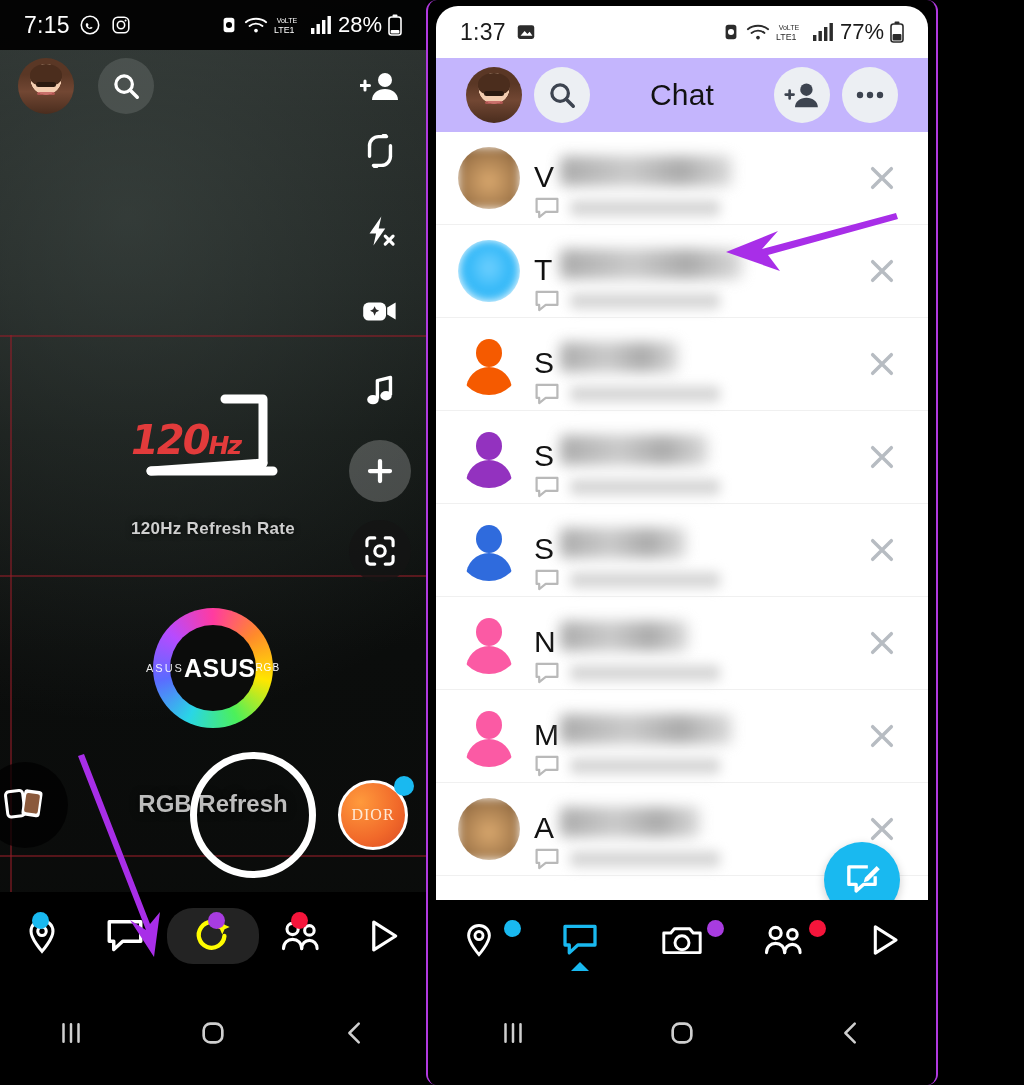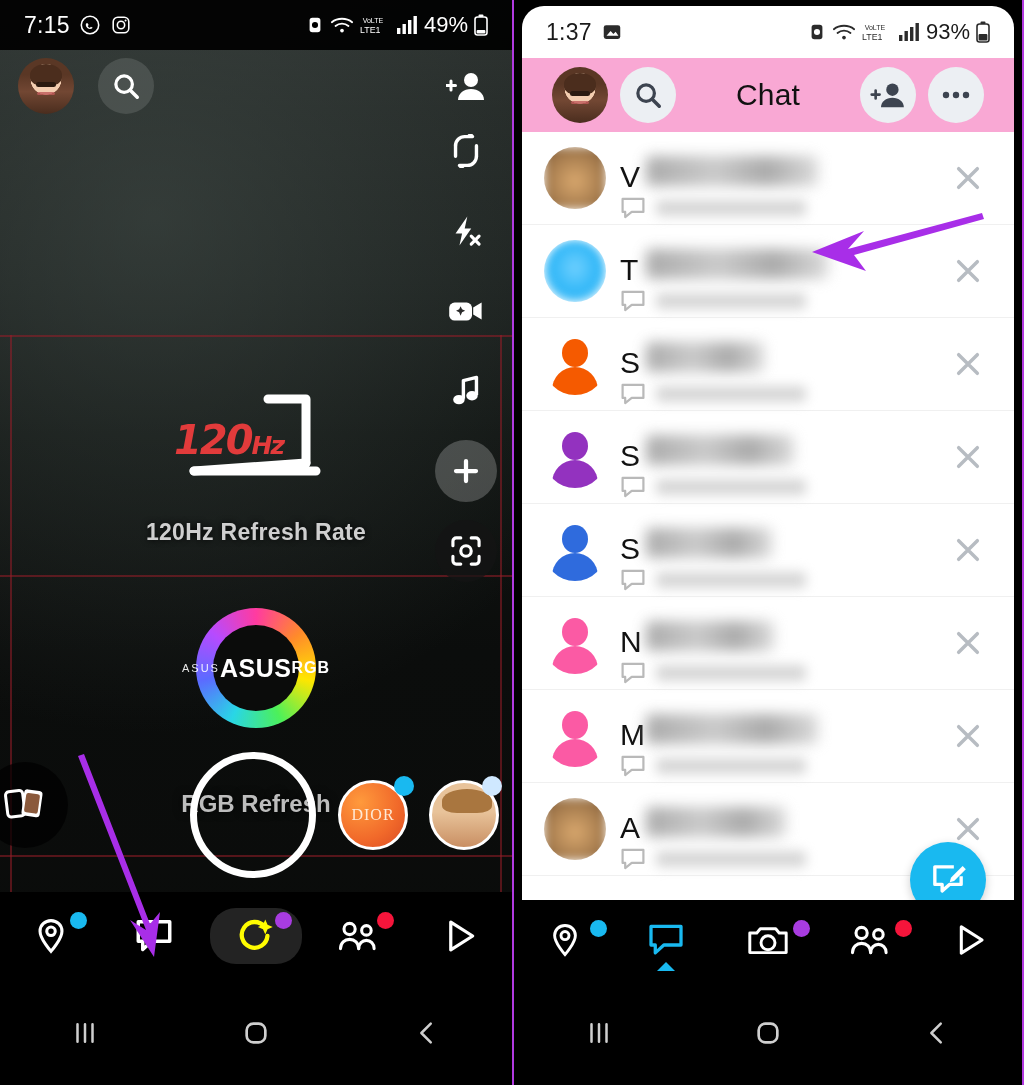--- a/index.html
+++ b/index.html
@@ -7,21 +7,21 @@
     width: 1024px; height: 1085px;
     background: #000;
     font-family: "Liberation Sans", sans-serif;
     overflow: hidden;
   }
   .stage { position: relative; width: 1024px; height: 1085px; display: flex; }
 
   
   .phone-left {
     position: relative;
-    width: 512px; height: 1085px;
+    width: 426px; height: 1085px;
     background: #000;
     overflow: hidden;
   }
   .cam-bg {
     position: absolute; inset: 0;
     background:
       radial-gradient(circle at 30% 20%, rgba(70,80,76,.55), transparent 55%),
       linear-gradient(180deg,#2b302e 0%, #222725 10%, #1a1f1d 26%, #101412 40%, #0b0d0c 60%, #0a0b0a 100%);
   }
   
@@ -84,38 +84,38 @@
   }
   .laptop-mark { position: relative; width: 200px; height: 120px; margin: 0 auto; }
   .txt120 {
     position: absolute; left: 18px; top: 32px;
     font-family: "DejaVu Sans", sans-serif;
     font-weight: bold; font-style: italic; font-size: 40px;
     color: #e23b3b; letter-spacing: -2px; text-align: center;
   }
   .txt120 .hz { font-size: 25px; }
   .refresh-caption {
-    margin-top: 14px; color: #cfcfcf; font-size: 23px; font-weight: bold;
+    margin-top: 14px; color: #cfcfcf; font-size: 17px; font-weight: bold;
     text-shadow: 0 0 6px rgba(0,0,0,.9); letter-spacing: .3px;
   }
   .aura {
     position: absolute; left: 50%; top: 608px; transform: translateX(-50%);
     width: 120px; height: 120px; border-radius: 50%; z-index: 8;
     background: conic-gradient(#ff3ba0, #ff8a2b, #ffe600, #4cf05a, #29d6e6, #5b6bff, #b64bff, #ff3ba0);
     display:flex; align-items:center; justify-content:center;
     filter: blur(.3px);
   }
   .aura-inner {
     width: 86px; height: 86px; border-radius: 50%; background: #0b0c0b;
     display:flex; align-items:center; justify-content:center;
     color:#fff; line-height: 1;
   }
   .aura-asus { font-size: 11px; letter-spacing: 2px; opacity:.9; }
   .aura-main { font-size: 25px; font-weight: bold; letter-spacing: .5px; margin: 3px 0; }
-  .aura-rgb { font-size: 16px; font-weight: bold; letter-spacing: 1px; }
+  .aura-rgb { font-size: 10px; font-weight: normal; letter-spacing: 1px; }
 
   .kbd-caption {
     position: absolute; left: 0; right: 0; top: 790px; text-align: center;
     color: #bdbdbd; font-size: 24px; font-weight: bold; z-index: 8;
     text-shadow: 0 0 8px rgba(0,0,0,.8);
   }
 
   .lens-row {
     position: absolute; left: 4px; right: 0; top: 752px; height: 120px; z-index: 20;
   }
@@ -176,32 +176,33 @@
     position: absolute; left: 70px; top: 752px; width: 130px; height: 220px;
     z-index: 40; pointer-events: none;
   }
 
   
   .phone-right {
     position: relative; width: 512px; height: 1085px;
     background: #000; overflow: hidden;
     border-left: 2px solid #b13ae0;
     border-right: 2px solid #b13ae0;
+    border-radius: 11px;
   }
   .chat-screen {
     position: absolute; left: 8px; right: 8px; top: 6px;
     height: 940px; background: #fff; border-radius: 22px; overflow: hidden;
   }
   .sb-chat {
     height: 52px; display: flex; align-items: center; justify-content: space-between;
     padding: 0 24px; color: #1a1a1a;
   }
   .chat-header {
     height: 74px; display: flex; align-items: center; gap: 12px; padding: 0 30px;
-    background: #f9a8d4;
+    background: #c4b5fd;
   }
   .hbtn {
     width: 56px; height: 56px; border-radius: 50%; background: #eceff3;
     display:flex; align-items:center; justify-content:center; flex:none;
   }
   .chat-title {
     flex: 1; text-align: center; font-size: 30px; color: #111; letter-spacing: .2px;
   }
   .chat-list { position: relative; background: #fff; }
   .chat-row {
@@ -305,21 +306,21 @@
         <svg width="30" height="22" viewBox="0 0 34 24">
             <text x="3" y="10" font-size="8" fill="#fff" font-family="Liberation Sans">VoLTE</text>
             <text x="0" y="21" font-size="10" fill="#fff" font-family="Liberation Sans">LTE1</text>
           </svg>
         <svg width="22" height="20" viewBox="0 0 22 20">
             <rect x="1" y="13" width="3.4" height="6" fill="#fff"></rect>
             <rect x="6.5" y="9" width="3.4" height="10" fill="#fff"></rect>
             <rect x="12" y="5" width="3.4" height="14" fill="#fff"></rect>
             <rect x="17.5" y="1" width="3.4" height="18" fill="#fff"></rect>
           </svg>
-        <span class="sb-pct">49%</span>
+        <span class="sb-pct">28%</span>
         <svg width="14" height="22" viewBox="0 0 14 22">
             <rect x="1" y="3" width="12" height="18" rx="2.5" fill="none" stroke="#fff" stroke-width="1.6"></rect>
             <rect x="4.5" y="0.5" width="5" height="2.5" rx="1" fill="#fff"></rect>
             <rect x="2.6" y="16" width="8.8" height="3.6" rx="1" fill="#fff"></rect>
           </svg>
       </div>
     </div>
 
     <div class="cam-topbar">
       <div class="bitmoji"></div>
@@ -502,21 +503,21 @@
           <svg width="30" height="22" viewBox="0 0 34 24">
               <text x="3" y="10" font-size="8" fill="#2b2b2b" font-family="Liberation Sans">VoLTE</text>
               <text x="0" y="21" font-size="10" fill="#2b2b2b" font-family="Liberation Sans">LTE1</text>
             </svg>
           <svg width="22" height="20" viewBox="0 0 22 20">
               <rect x="1" y="13" width="3.4" height="6" fill="#2b2b2b"></rect>
               <rect x="6.5" y="9" width="3.4" height="10" fill="#2b2b2b"></rect>
               <rect x="12" y="5" width="3.4" height="14" fill="#2b2b2b"></rect>
               <rect x="17.5" y="1" width="3.4" height="18" fill="#2b2b2b"></rect>
             </svg>
-          <span class="sb-pct" style="color:#1a1a1a;">93%</span>
+          <span class="sb-pct" style="color:#1a1a1a;">77%</span>
           <svg width="14" height="22" viewBox="0 0 14 22">
               <rect x="1" y="3" width="12" height="18" rx="2.5" fill="none" stroke="#2b2b2b" stroke-width="1.6"></rect>
               <rect x="4.5" y="0.5" width="5" height="2.5" rx="1" fill="#2b2b2b"></rect>
               <rect x="2.6" y="13" width="8.8" height="6.6" rx="1" fill="#2b2b2b"></rect>
             </svg>
         </div>
       </div>
 
       <div class="chat-header">
         <div class="bitmoji"></div>

